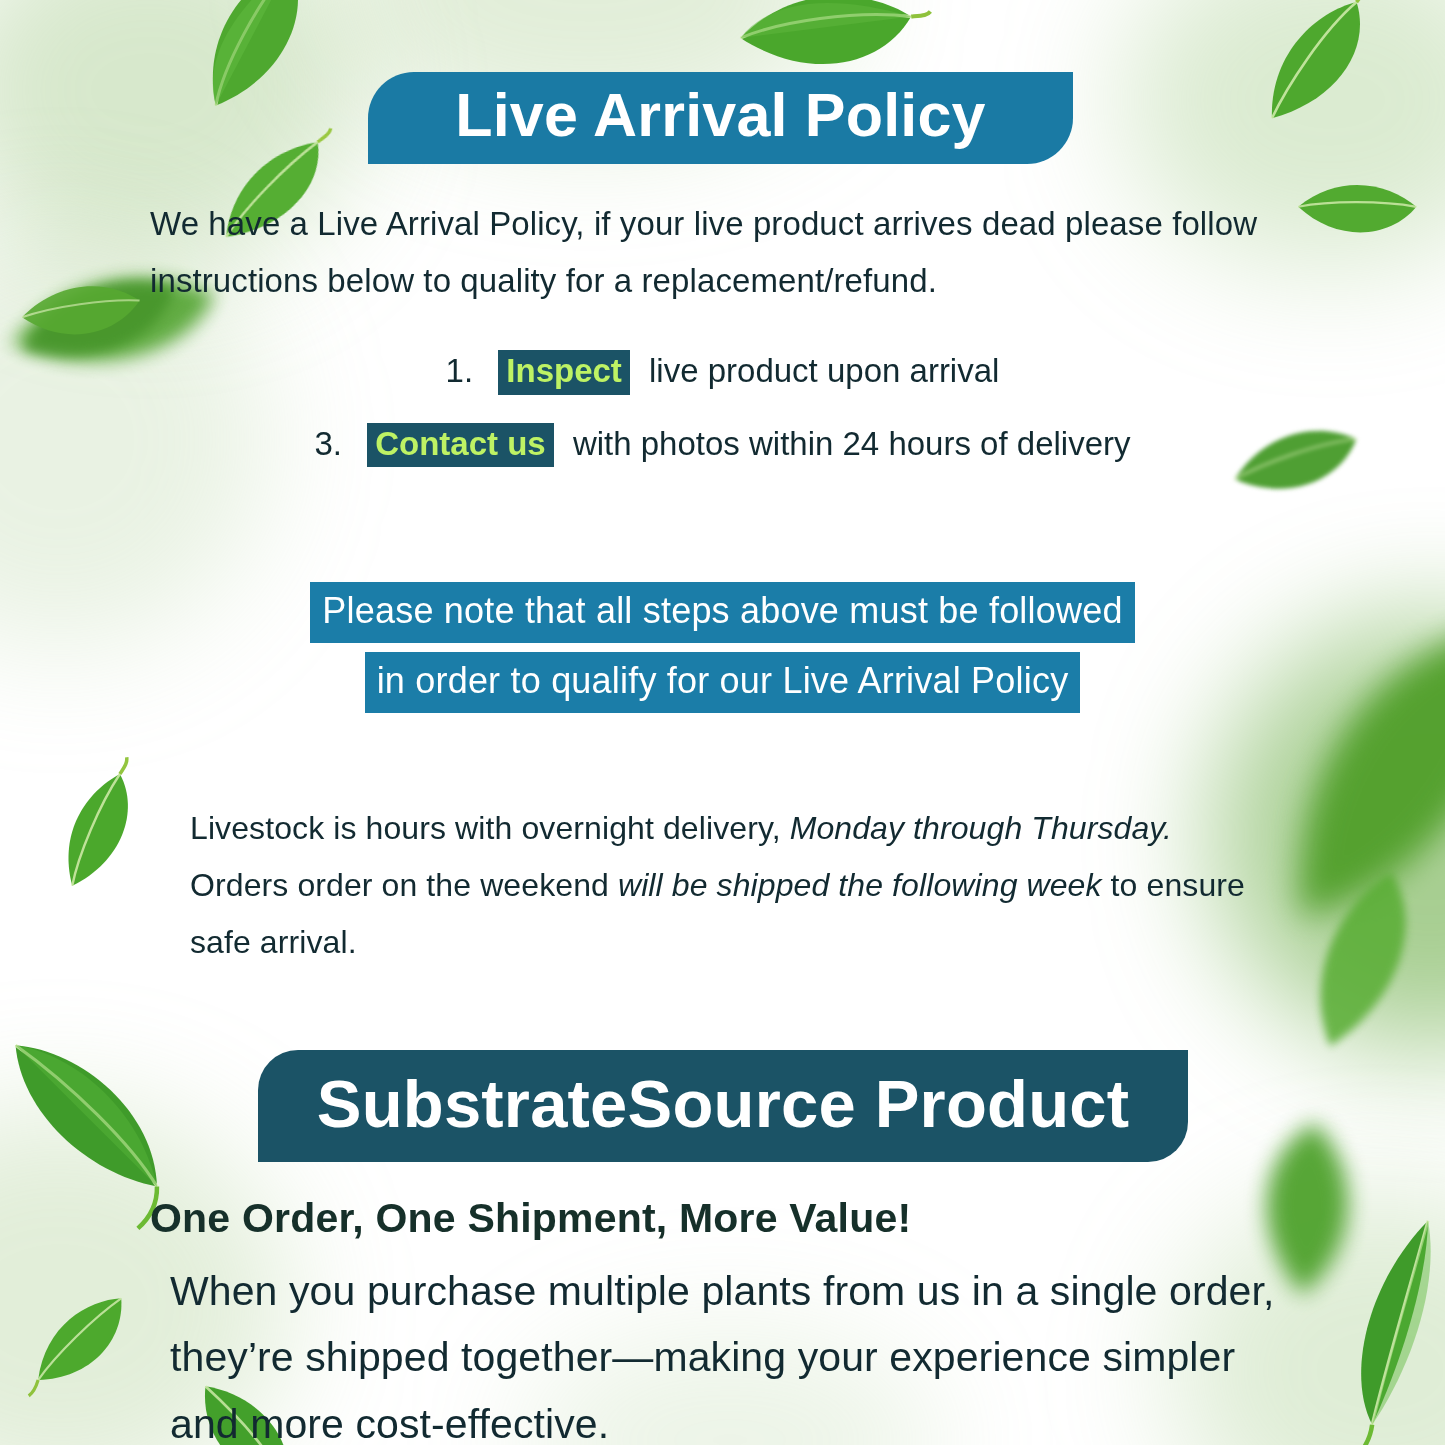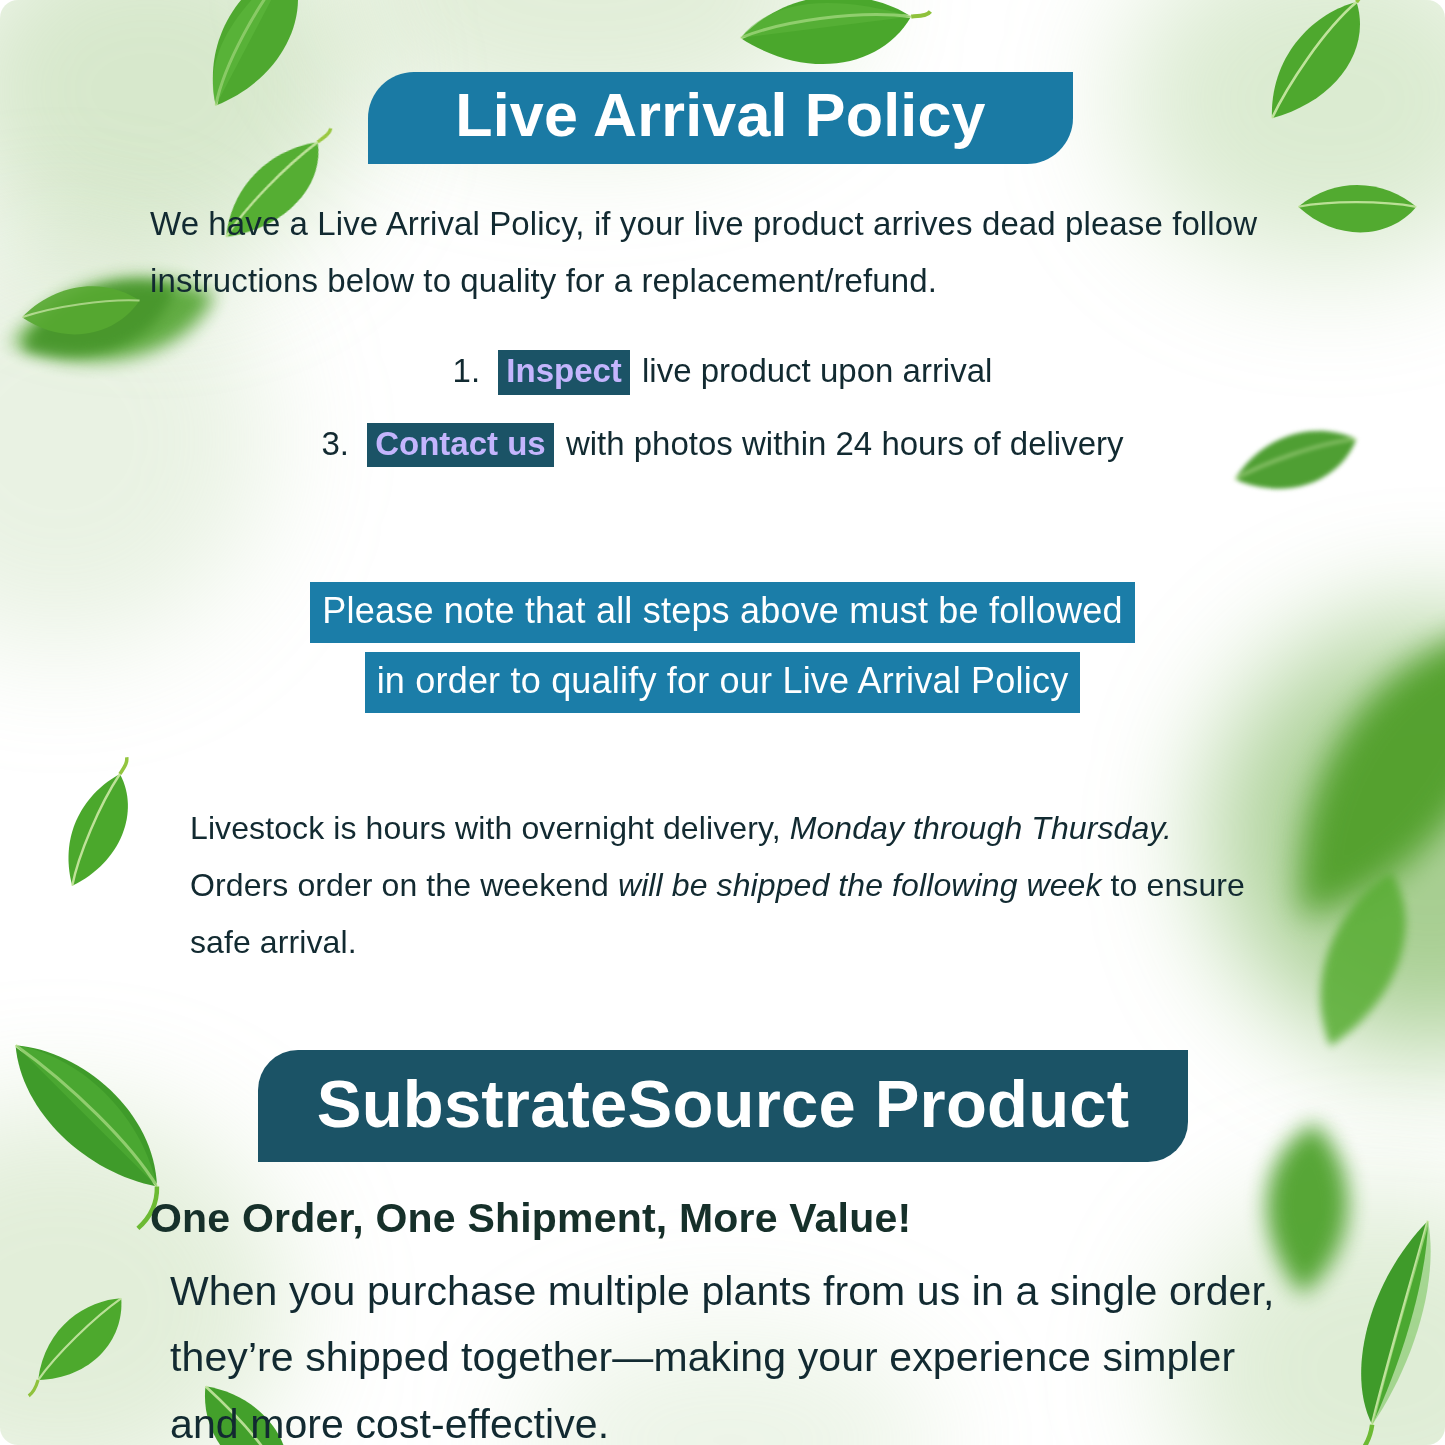--- a/index.html
+++ b/index.html
@@ -14,21 +14,20 @@
     font-family: "Liberation Sans", sans-serif;
     overflow: hidden;
   }
 
   #page {
     position: relative;
     width: 1445px;
     height: 1445px;
     background: #ffffff;
     overflow: hidden;
-    border-radius: 18px;
   }
 
   
   .bg-layer {
     position: absolute;
     inset: 0;
     pointer-events: none;
   }
   .blob {
     position: absolute;
@@ -117,24 +116,24 @@
     line-height: 1;
   }
   #steps-list li {
     margin: 0 0 28px 0;
     padding: 0;
     white-space: nowrap;
   }
   .step-num { margin-right: 6px; }
   .hl {
     background: #1b5366;
-    color: #c4b5fd;
+    color: #bef264;
     font-weight: bold;
     padding: 4px 8px 6px 8px;
-    margin: 0 3px;
+    margin: 0 10px;
     display: inline-block;
     line-height: 1.05;
   }
 
   #note-block {
     position: absolute;
     left: 150px;
     top: 582px;
     width: 1145px;
     text-align: center;

